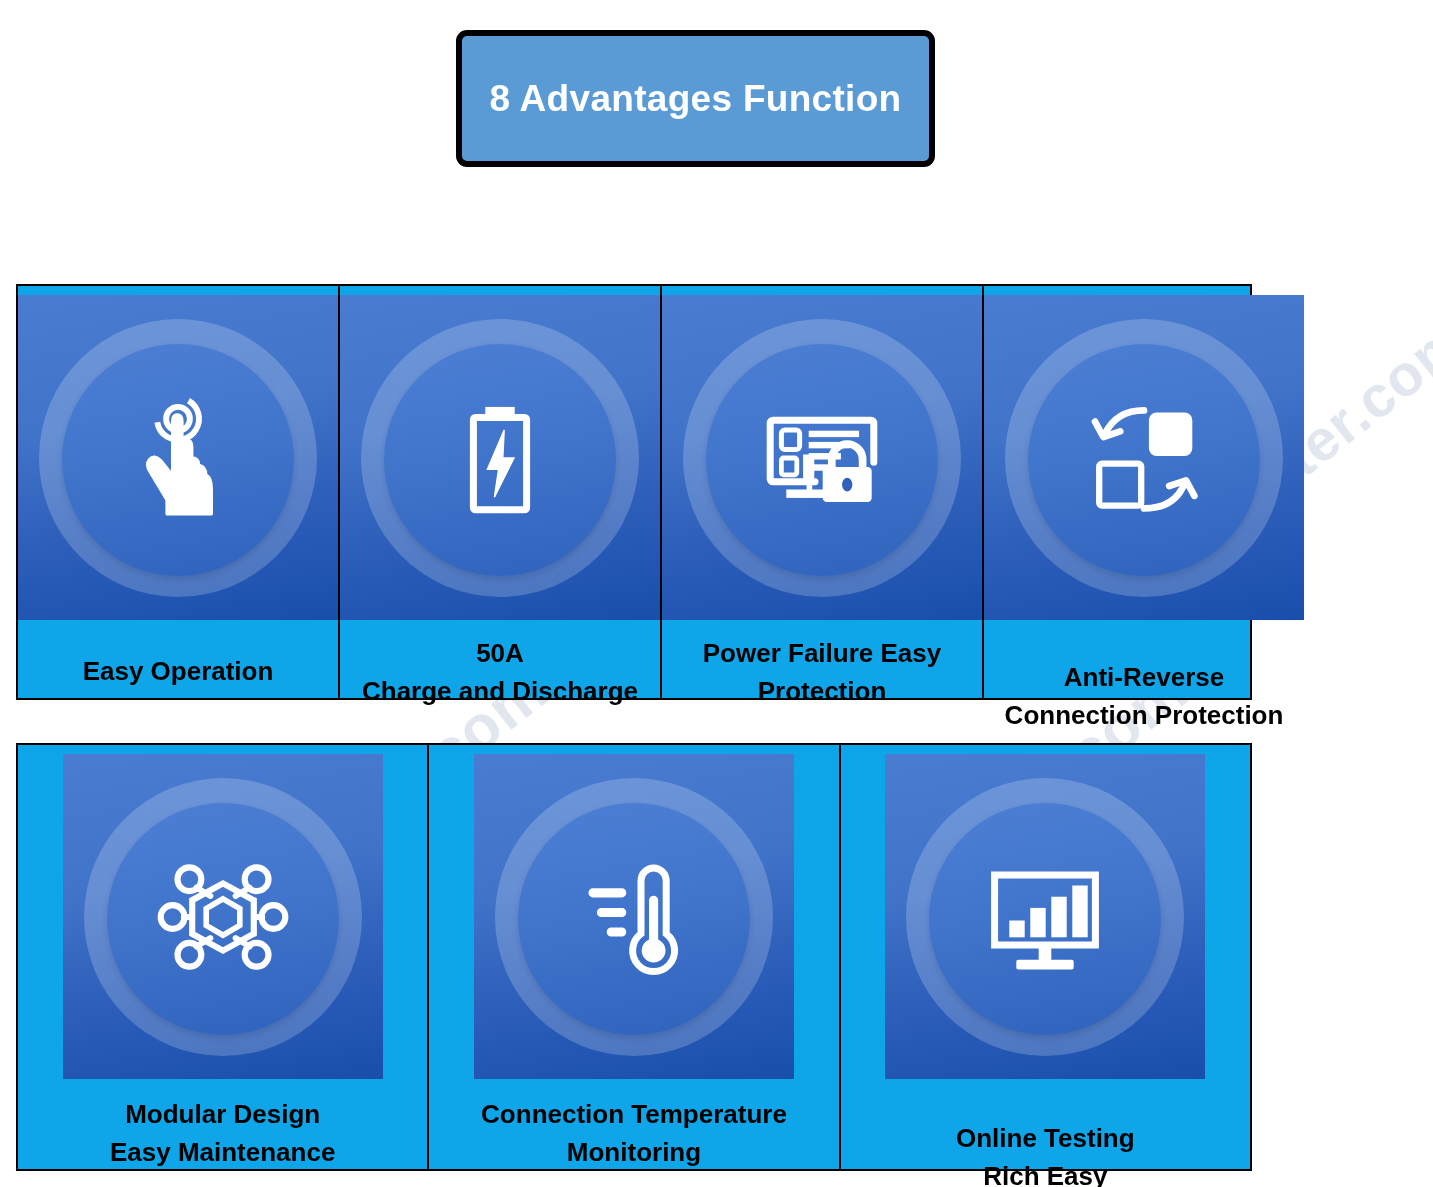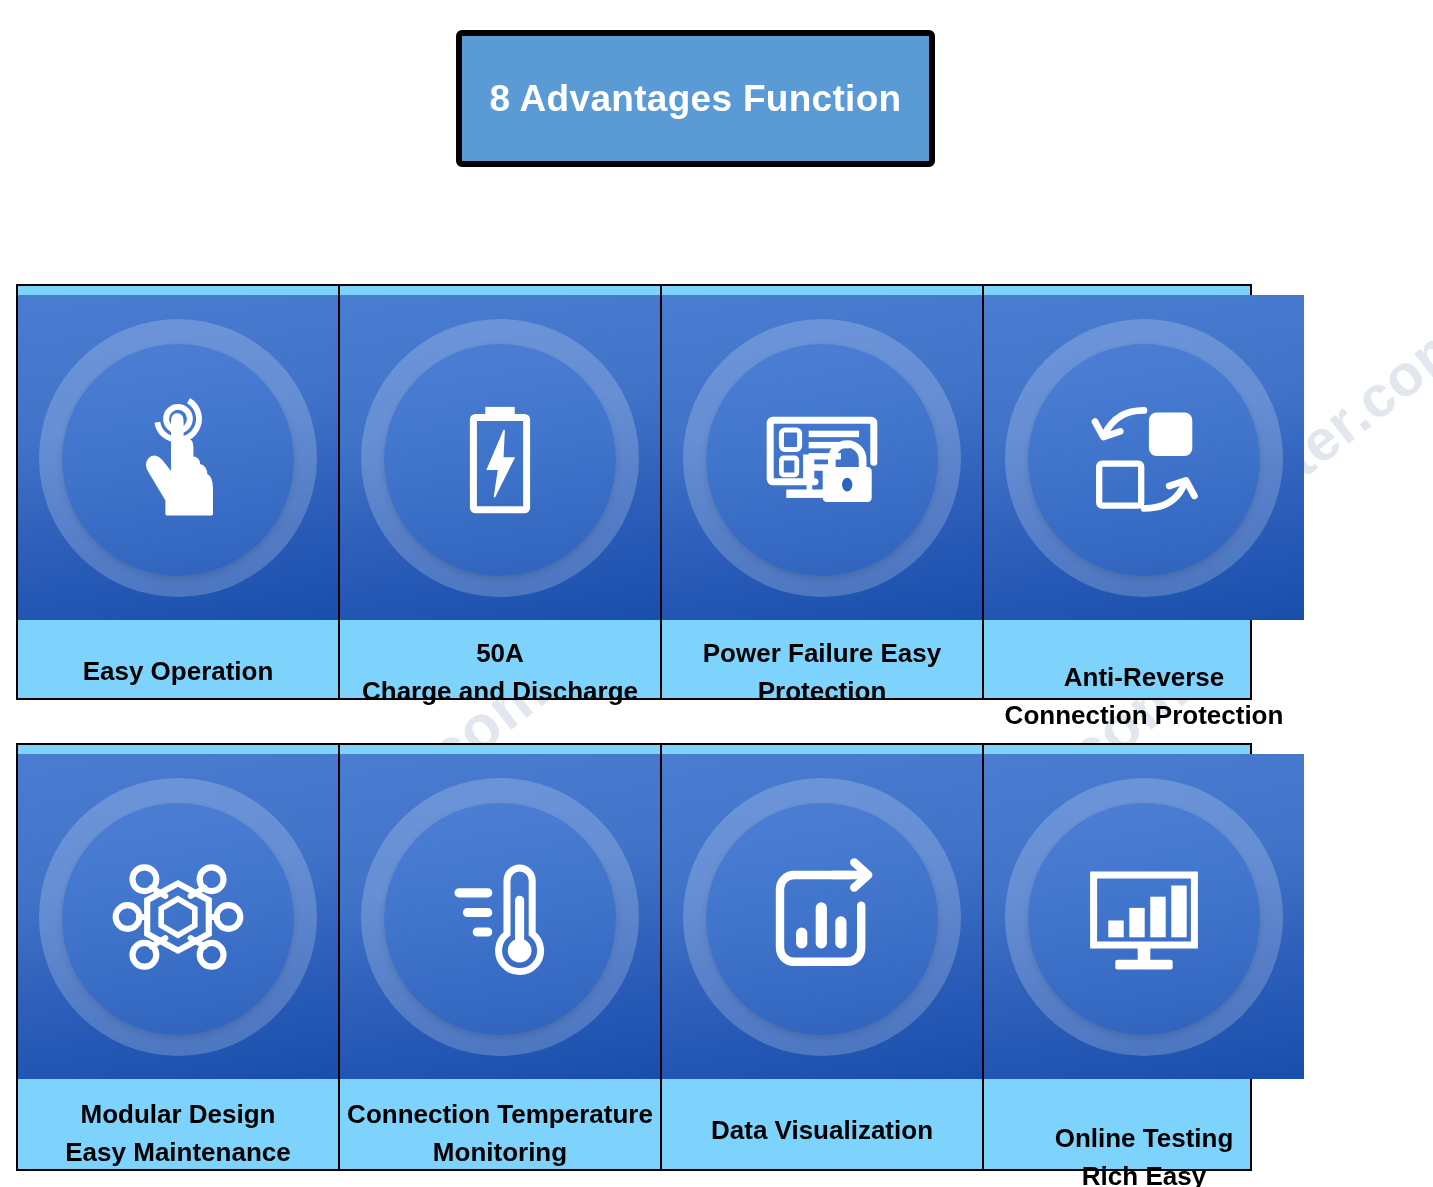--- a/index.html
+++ b/index.html
@@ -43,21 +43,21 @@
   
   #title-banner {
     position: absolute;
     left: 456px;
     top: 30px;
     width: 479px;
     height: 137px;
     box-sizing: border-box;
     background: #5B9BD5;
     border: 6px solid #000000;
-    border-radius: 6px;
+    border-radius: 11px;
     display: flex;
     align-items: center;
     justify-content: center;
     z-index: 10;
   }
   #title-text {
     color: #ffffff;
     font-size: 37px;
     font-weight: 700;
     letter-spacing: 0.3px;
@@ -65,21 +65,21 @@
   }
 
   
   .grid-block {
     position: absolute;
     left: 16px;
     width: 1236px;
     box-sizing: border-box;
     border: 2px solid #000000;
     display: flex;
-    background: #7dd3fc;
+    background: #0ea5e9;
     z-index: 8;
   }
   #grid-row-1 { top: 284px; height: 416px; }
   #grid-row-2 { top: 743px; height: 428px; }
 
   .tile {
     box-sizing: border-box;
     flex: 1 1 0;
     border-right: 2px solid #000000;
     display: flex;
@@ -285,37 +285,20 @@
           <rect x="18" y="30" width="26" height="5.5" rx="2.7" fill="#ffffff"></rect>
           <rect x="24" y="44" width="20" height="5.5" rx="2.7" fill="#ffffff"></rect>
           <rect x="31" y="58" width="13" height="5.5" rx="2.7" fill="#ffffff"></rect>
         </svg>
       </span>
     </div>
     <div class="tile-label">Connection Temperature
 Monitoring</div>
   </div>
 
-  <div class="tile">
-    <div class="tile-img">
-      <div class="ring-outer"></div>
-      <div class="ring-inner"></div>
-      <span class="glyph">
-        <svg viewBox="0 0 100 100" fill="none" stroke="#ffffff">
-          <path d="M78 42 v30 a10 10 0 0 1 -10 10 H30 a10 10 0 0 1 -10 -10 V30 a10 10 0 0 1 10 -10 h40" stroke-width="6" stroke-linecap="round" fill="none"></path>
-          <path d="M58 20 H82" stroke-width="6" stroke-linecap="round"></path>
-          <path d="M73 11 L83 20 L73 29" stroke-width="6" stroke-linecap="round" stroke-linejoin="round" fill="none"></path>
-          <rect x="32" y="58" width="7" height="14" rx="3.5" fill="#ffffff"></rect>
-          <rect x="46" y="40" width="7" height="32" rx="3.5" fill="#ffffff"></rect>
-          <rect x="60" y="50" width="7" height="22" rx="3.5" fill="#ffffff"></rect>
-        </svg>
-      </span>
-    </div>
-    <div class="tile-label label-single">Data Visualization</div>
-  </div>
 
   <div class="tile">
     <div class="tile-img">
       <div class="ring-outer"></div>
       <div class="ring-inner"></div>
       <span class="glyph">
         <svg viewBox="0 0 100 100" fill="none" stroke="#ffffff">
           <rect x="14" y="20" width="72" height="50" stroke-width="5" fill="none"></rect>
           <rect x="25" y="53" width="10" height="11" fill="#ffffff"></rect>
           <rect x="40" y="44" width="10" height="20" fill="#ffffff"></rect>

